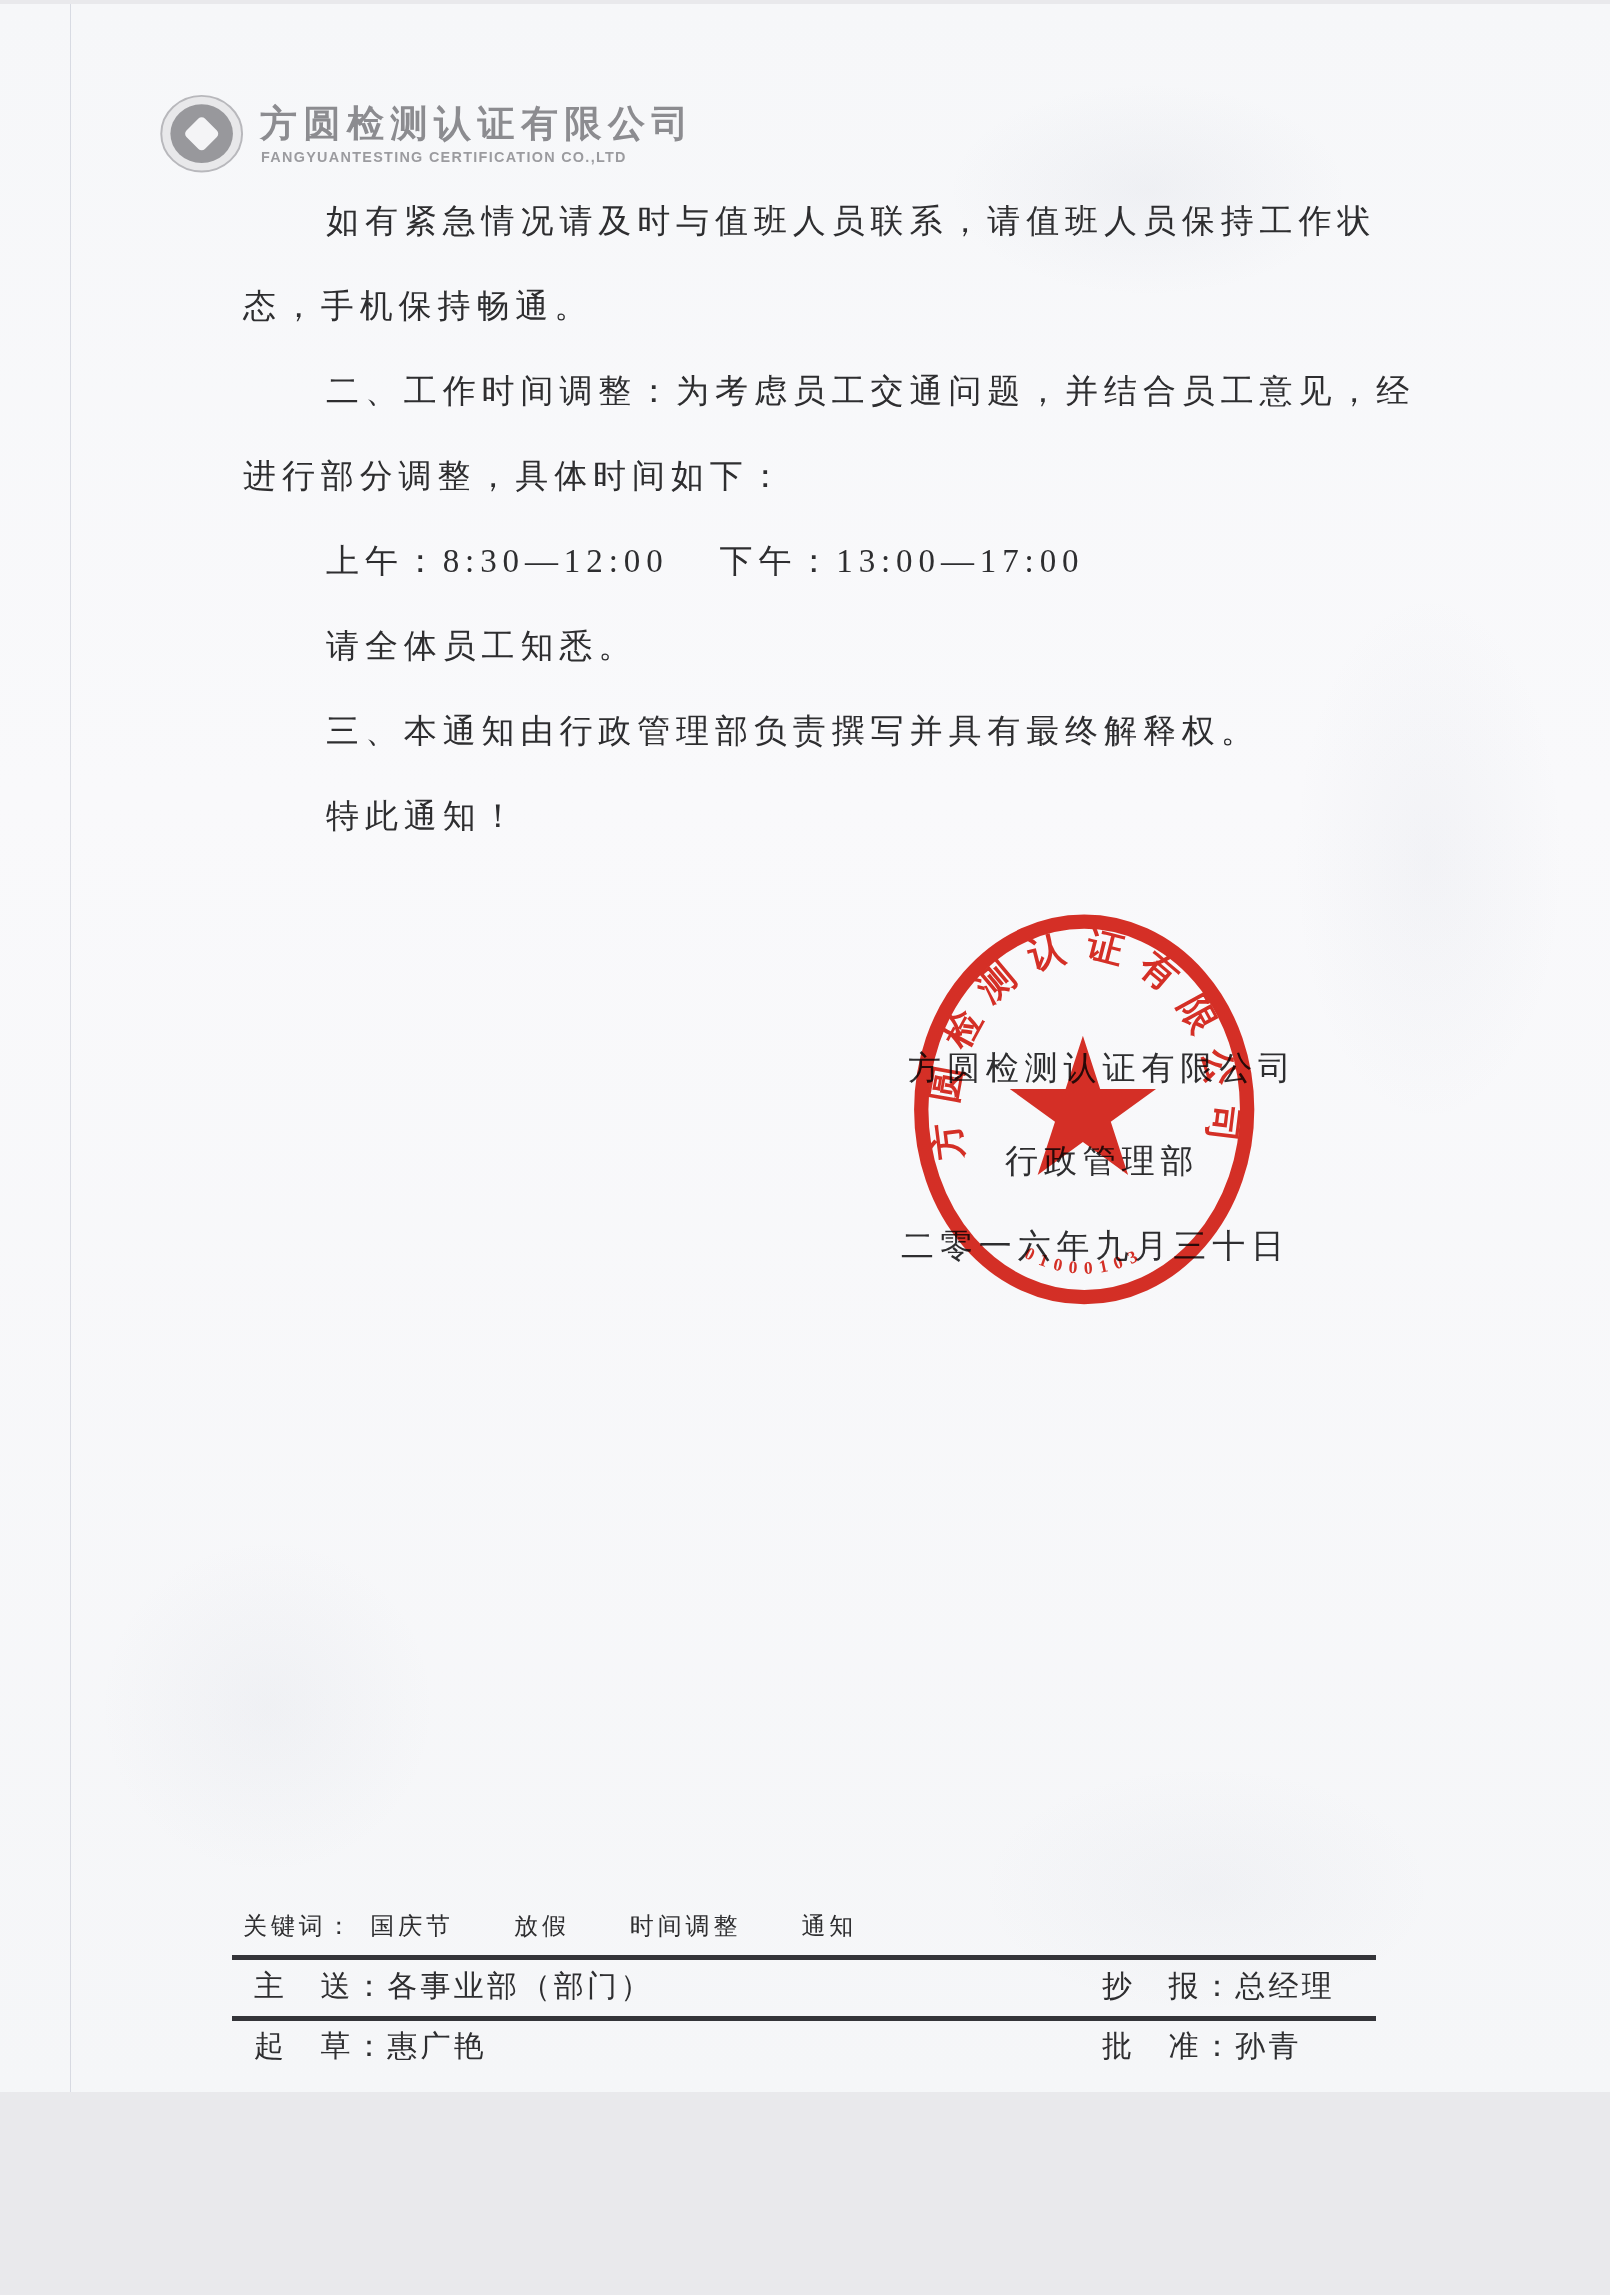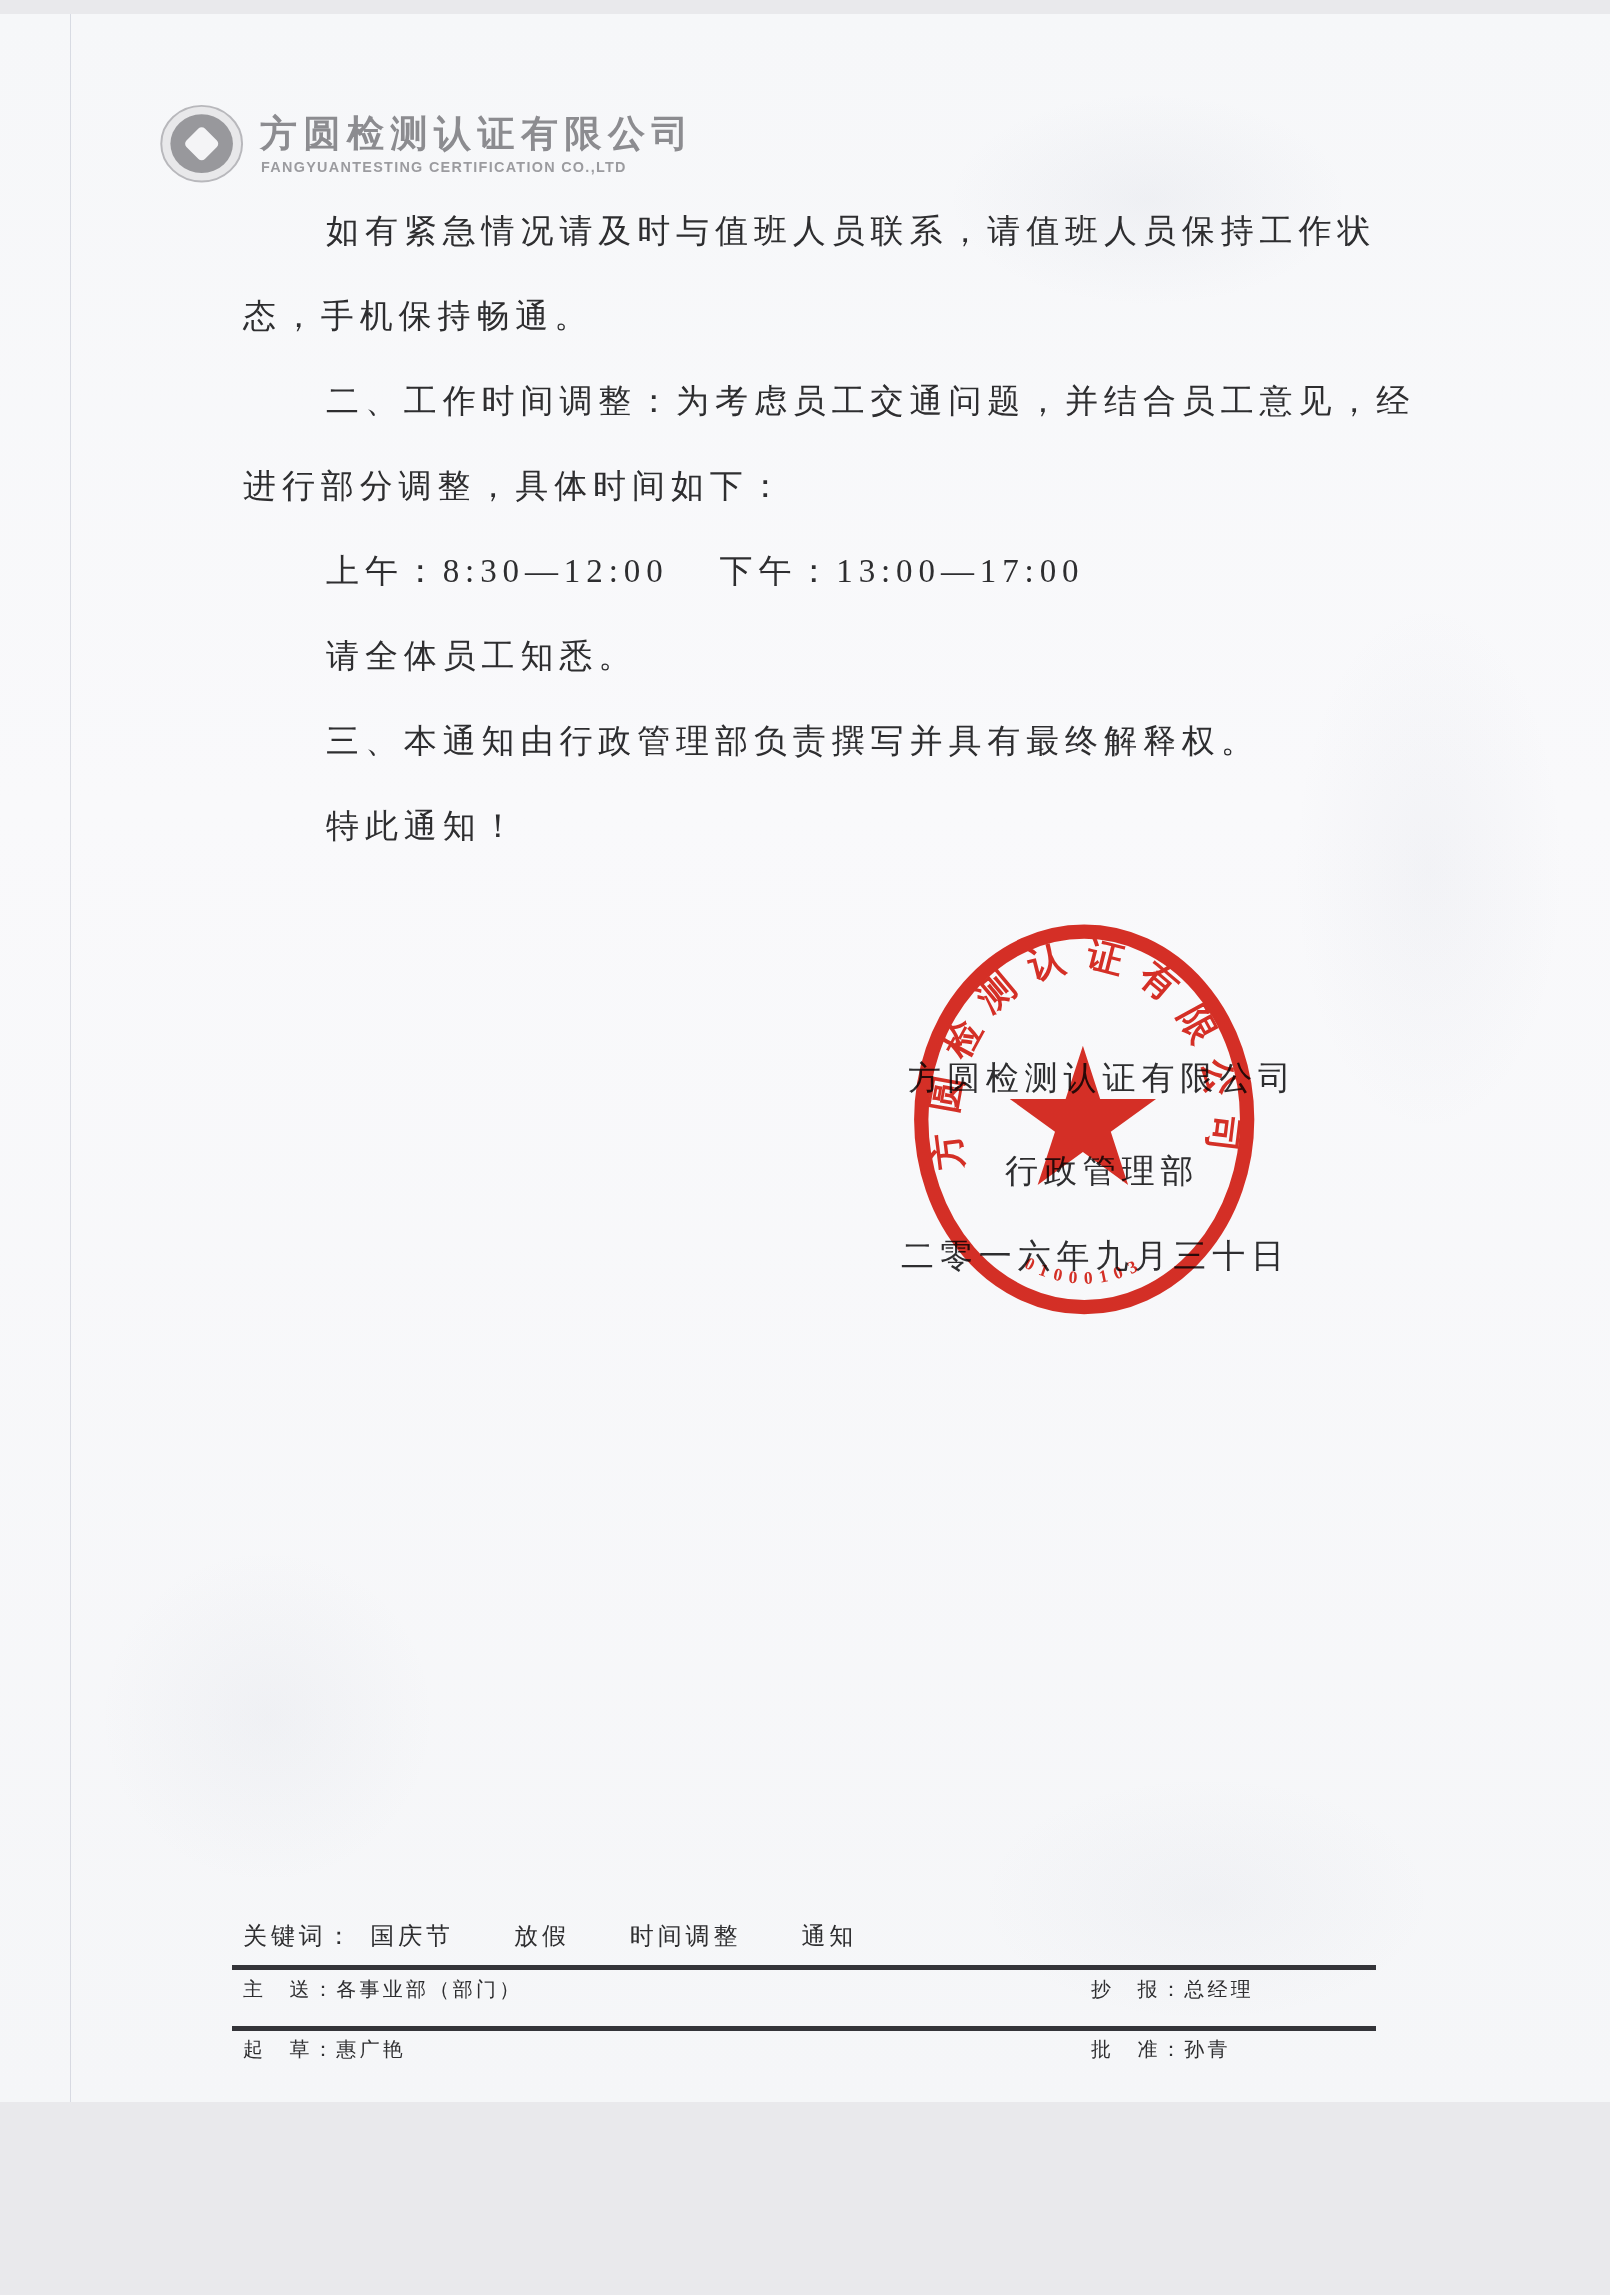--- a/index.html
+++ b/index.html
@@ -1,19 +1,19 @@
 <!DOCTYPE html>
 <html style="font-size:10.4px"><head>
 <meta charset="utf-8">
 <style>
   html,body{margin:0;padding:0;background:#e9e9ec;}
   #page{
     position:relative;
     width:1611px;height:2088px;
-    margin:14px auto;
+    margin:4px auto;
     background:linear-gradient(180deg,#f6f7f9 0%,#f9f9fb 38%,#f5f6f8 100%);
     overflow:hidden;
     font-family:"Liberation Serif","DejaVu Serif",serif;
     color:#2e2e30;
   }
   
   .fold-line{position:absolute;left:70px;top:0;width:1.3px;height:2244px;
     background:rgba(100,110,140,.20);}
   .scan-edge-bottom{position:absolute;left:151px;top:2283px;width:1459px;height:5.2px;
     background:#2b2b30;opacity:.82;}
@@ -52,21 +52,21 @@
   .seal-serial{font-size:27px;font-weight:bold;letter-spacing:11px;}
   .seal .star{fill:#d8251a;}
   
   .keywords{position:absolute;left:243px;top:1906px;font-size:24px;letter-spacing:3.9px;white-space:nowrap;}
   .kw-label{margin-right:15.7px;}
   .kw{margin-right:60px;}
   .kw:last-child{margin-right:0;}
   .rule{position:absolute;left:232px;width:1144px;height:4.6px;background:#1f1f23;opacity:.9;}
   .rule1{top:1951px;}
   .rule2{top:2012px;}
-  .frow{position:absolute;left:243px;width:1134px;font-size:20px;letter-spacing:3.3px;white-space:nowrap;}
+  .frow{position:absolute;left:254px;width:1134px;font-size:30px;letter-spacing:3.3px;white-space:nowrap;}
   .frow1{top:1962px;}
   .frow2{top:2022px;}
   .fright{position:absolute;left:848px;top:0;text-align:right;}
   .pageno{position:absolute;left:1173px;top:2123px;font-size:27px;letter-spacing:5.2px;
     color:#55555a;white-space:nowrap;}
 </style>
 </head>
 <body>
 
 <div id="page">

